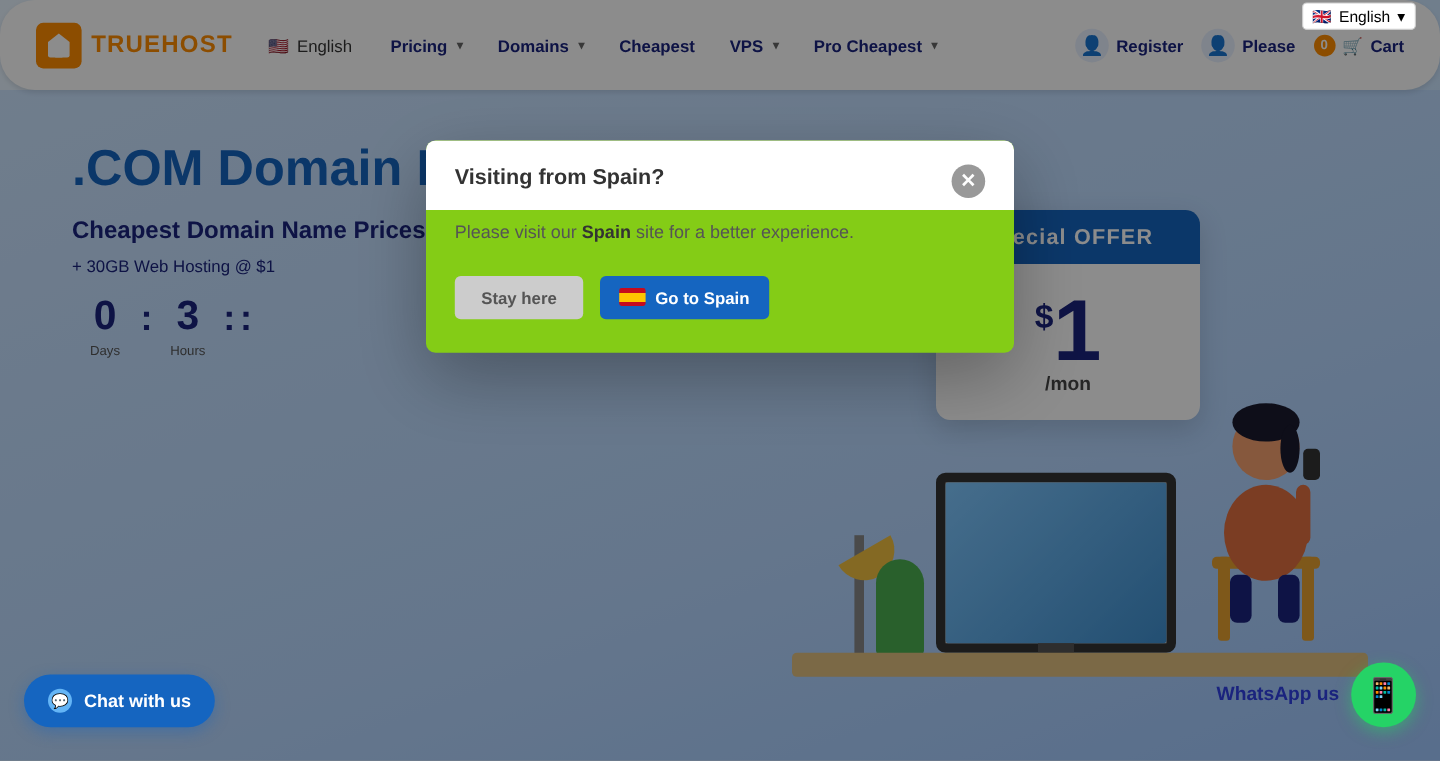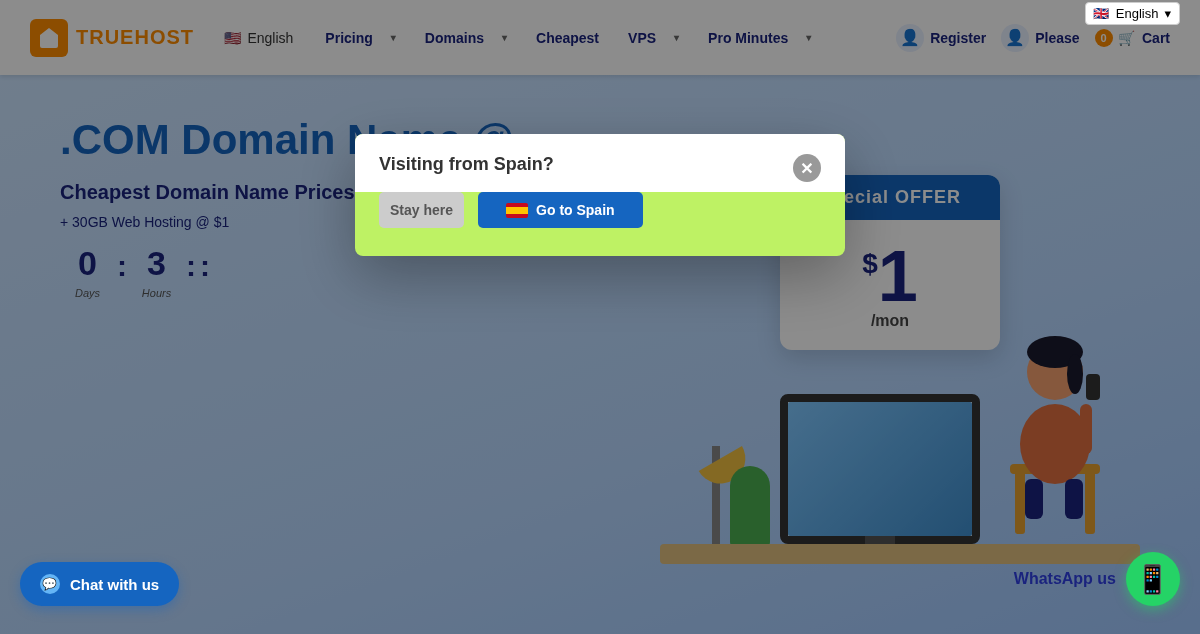--- a/index.html
+++ b/index.html
@@ -24,20 +24,21 @@
     
     .header {
       position: relative;
       z-index: 10;
       display: flex;
       align-items: center;
       padding: 10px 30px;
       background: white;
       height: 75px;
       box-shadow: 0 2px 4px rgba(0,0,0,0.1);
+      border-radius: 29px;
     }
 
     .logo-area {
       display: flex;
       align-items: center;
       gap: 8px;
       margin-right: 30px;
     }
 
     .logo-icon {
@@ -73,21 +74,21 @@
     .nav-items {
       display: flex;
       align-items: center;
       gap: 5px;
       flex: 1;
     }
 
     .nav-item {
       display: flex;
       align-items: center;
-      gap: 18px;
+      gap: 8px;
       padding: 6px 12px;
       font-size: 14px;
       font-weight: 600;
       color: #1a237e;
       cursor: pointer;
       border-radius: 4px;
     }
 
     .nav-arrow {
       font-size: 10px;
@@ -211,21 +212,20 @@
       font-size: 34px;
       font-weight: 800;
       color: #1a237e;
       display: block;
     }
 
     .countdown-label {
       font-size: 11px;
       color: #555;
       margin-top: 0;
-      font-style: italic;
     }
 
     .countdown-sep {
       font-size: 30px;
       font-weight: bold;
       color: #1a237e;
       padding: 0 2px;
       margin-bottom: 14px;
     }
 
@@ -338,27 +338,26 @@
       box-shadow: 0 4px 12px rgba(37,211,102,0.5);
       font-size: 28px;
     }
 
     
     .modal {
       position: fixed;
       top: 50%;
       left: 50%;
       transform: translate(-50%, -200px);
-      background: #bef264;
+      background: #84cc16;
       border-radius: 8px;
       width: 490px;
       z-index: 300;
       box-shadow: 0 20px 60px rgba(0,0,0,0.3);
       overflow: hidden;
-      margin-top: 17px;
     }
 
     .modal-header {
       background: white;
       padding: 20px 24px 10px;
       display: flex;
       justify-content: space-between;
       align-items: flex-start;
     }
 
@@ -397,32 +396,32 @@
     .modal-actions {
       padding: 0 24px 28px;
       display: flex;
       gap: 14px;
     }
 
     .btn-stay {
       background: #ccc;
       color: #555;
       border: none;
-      padding: 10px 11px;
+      padding: 10px 22px;
       border-radius: 5px;
       font-size: 14px;
       font-weight: 600;
       cursor: pointer;
     }
 
     .btn-go {
       background: #1565c0;
       color: white;
       border: none;
-      padding: 10px 28px;
+      padding: 10px 16px;
       border-radius: 5px;
       font-size: 14px;
       font-weight: 600;
       cursor: pointer;
       display: flex;
       align-items: center;
       gap: 8px;
     }
 
     .flag-spain {
@@ -557,21 +556,21 @@
       <span class="nav-arrow">▾</span>
     </div>
     <div class="nav-item">
       <span>Cheapest</span>
     </div>
     <div class="nav-item">
       <span>VPS</span>
       <span class="nav-arrow">▾</span>
     </div>
     <div class="nav-item">
-      <span>Pro Minutes</span>
+      <span>Pro Cheapest</span>
       <span class="nav-arrow">▾</span>
     </div>
   </nav>
 
   <div class="header-right">
     <div class="header-btn">
       <div class="icon-circle">👤</div>
       <span>Register</span>
     </div>
     <div class="header-btn">
@@ -652,20 +651,23 @@
     </div>
   </div>
 </div>
 
 <div class="overlay"></div>
 
 <div class="modal">
   <div class="modal-header">
     <span class="modal-title">Visiting from Spain?</span>
     <div class="modal-close">✕</div>
+  </div>
+  <div class="modal-body">
+    <span>Please visit our </span><strong>Spain</strong><span> site for a better experience.</span>
   </div>
   <div class="modal-actions">
     <button class="btn-stay">Stay here</button>
     <button class="btn-go">
       <span class="flag-spain"></span>
       <span>Go to Spain</span>
     </button>
   </div>
 </div>
 

